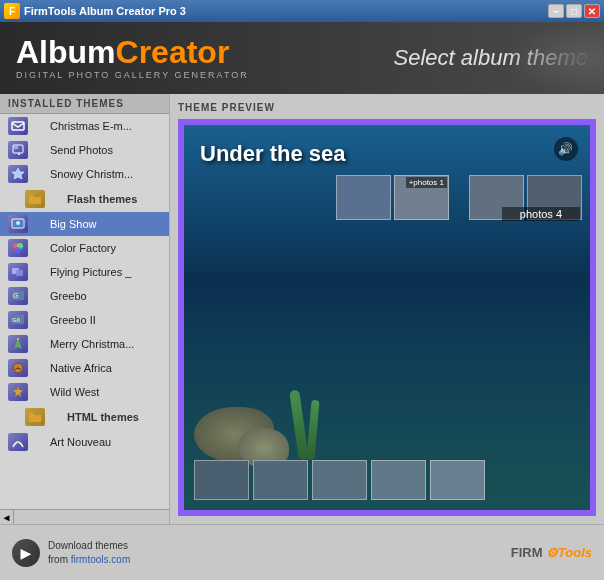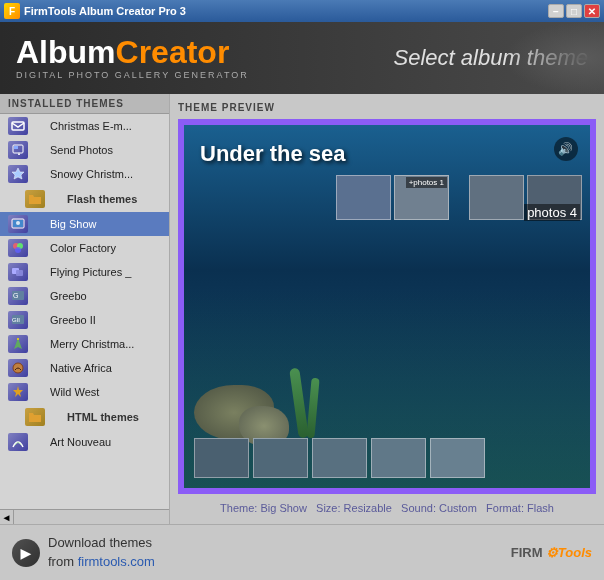--- a/index.html
+++ b/index.html
@@ -298,21 +298,21 @@
       background: linear-gradient(135deg, #505050, #303030);
       border-radius: 50%;
       display: flex;
       align-items: center;
       justify-content: center;
       color: white;
       font-size: 14px;
       cursor: pointer;
     }
     .download-text {
-      font-size: 13px;
+      font-size: 10px;
       color: #333;
       line-height: 1.4;
     }
     .firm-logo {
       font-size: 13px;
       font-weight: bold;
       color: #333;
     }
     .firm-logo .firm {
       color: #555;
@@ -549,41 +549,35 @@
               <div style="width:55px;height:45px;background:#708090;border:1px solid rgba(255,255,255,0.4);"></div>
             </div>
             <div style="position:absolute;top:2px;right:2px;color:white;font-size:8px;background:rgba(0,0,0,0.5);padding:1px 3px;">+photos 1</div>
           </div>
 
           <div style="position:relative;">
             <div style="display:flex;gap:3px;">
               <div style="width:55px;height:45px;background:#607080;border:1px solid rgba(255,255,255,0.4);"></div>
               <div style="width:55px;height:45px;background:#506070;border:1px solid rgba(255,255,255,0.4);"></div>
             </div>
-            <div style="position:absolute;bottom:2px;right:2px;color:white;font-size:13px;background:rgba(0,0,0,0.5);padding:1px 3px;">photos 4</div>
+            <div style="position:absolute;bottom:2px;right:2px;color:white;font-size:11px;background:rgba(0,0,0,0.5);padding:1px 18px;">photos 4</div>
           </div>
         </div>
 
         <div class="bottom-thumbs">
           <div class="bottom-thumb" style="background:#4a6070;"></div>
           <div class="bottom-thumb" style="background:#506878;"></div>
           <div class="bottom-thumb" style="background:#587080;"></div>
           <div class="bottom-thumb" style="background:#607888;"></div>
           <div class="bottom-thumb" style="background:#688090;"></div>
         </div>
 
       </div>
     </div>
 
-    <div class="preview-info">
-      <span>Theme: </span><span>Big Show</span>&nbsp;&nbsp;
-      <span>Size: </span><span>Resizable</span>&nbsp;&nbsp;
-      <span>Sound: </span><span>Custom</span>&nbsp;&nbsp;
-      <span>Format: </span><span>Flash</span>
-    </div>
 
   </div>
 </div>
 
 <div class="bottom-bar">
   <div class="download-area">
     <div class="download-btn-icon">▶</div>
     <div class="download-text">
       <div>Download themes</div>
       <div>from <span style="color:#2a5ab0;">firmtools.com</span></div>

